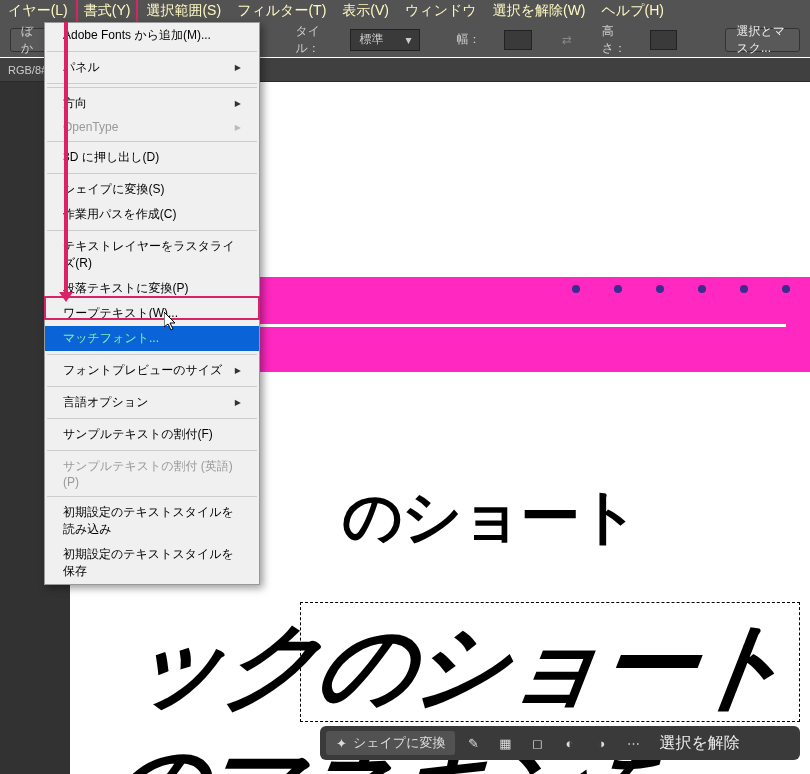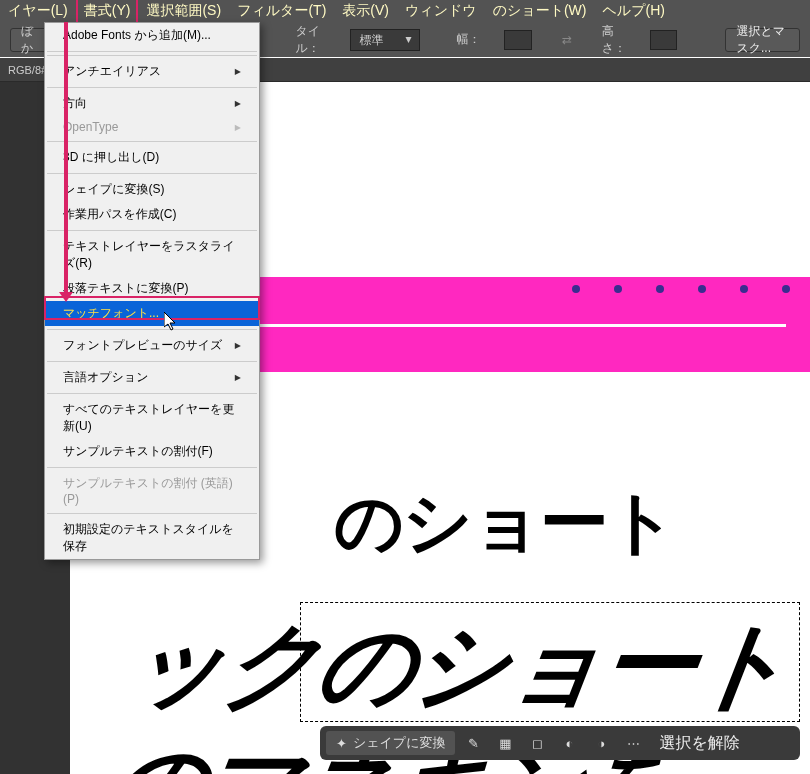--- a/index.html
+++ b/index.html
@@ -41,20 +41,21 @@
     }
     .options-bar span { color: #ccc; font-size: 12px; }
     .dropdown-field {
       background: #3a3a3a;
       border: 1px solid #222;
       padding: 2px 8px;
       color: #ddd;
       min-width: 70px;
       height: 22px;
       display: inline-flex;
+      align-items: center;
       justify-content: space-between;
     }
     .num-input {
       background: #3a3a3a;
       border: 1px solid #222;
       width: 42px;
       height: 20px;
     }
     .mask-btn {
       background: #595959;
@@ -92,21 +93,21 @@
       display: flex;
       justify-content: space-between;
       align-items: center;
       cursor: pointer;
     }
     .menu-item.disabled { color: #999; }
     .menu-item.has-sub::after { content: "▶"; font-size: 8px; color: #333; }
     .menu-item.disabled.has-sub::after { color: #bbb; }
     .menu-item.selected {
       background: #0a64d8;
-      color: #fde047;
+      color: #86efac;
       align-items: center;
     }
     .menu-sep { height: 1px; background: #ccc; margin: 3px 2px; }
     .highlight-box {
       position: absolute;
       top: 296px;
       left: 44px;
       width: 216px;
       height: 24px;
       border: 2px solid #d92366;
@@ -171,21 +172,21 @@
       right: 24px;
       height: 3px;
       background: #fff;
     }
     .jp-text {
       position: absolute;
       font-weight: 900;
       color: #000;
       white-space: nowrap;
     }
-    .txt1 { top: 395px; left: 264px; font-size: 69px; letter-spacing: -2px; }
+    .txt1 { top: 395px; left: 272px; font-size: 60px; letter-spacing: -2px; }
     .txt2 { top: 520px; left: 60px; font-size: 96px; font-style: italic; letter-spacing: -4px; transform: skewX(-8deg);}
     .txt3 { top: 640px; left: 40px; font-size: 96px; font-style: italic; letter-spacing: -4px; transform: skewX(-8deg);}
     .marquee {
       position: absolute;
       border: 1px dashed #000;
       top: 520px;
       left: 230px;
       width: 500px;
       height: 120px;
       pointer-events: none;
@@ -226,21 +227,21 @@
 </head>
 <body>
 
 <div class="menubar">
   <div class="menubar-item">イヤー(L)</div>
   <div class="menubar-item active">書式(Y)</div>
   <div class="menubar-item">選択範囲(S)</div>
   <div class="menubar-item">フィルター(T)</div>
   <div class="menubar-item">表示(V)</div>
   <div class="menubar-item">ウィンドウ</div>
-  <div class="menubar-item">のショート(W)</div>
+  <div class="menubar-item">選択を解除(W)</div>
   <div class="menubar-item">ヘルプ(H)</div>
 </div>
 
 <div class="options-bar">
   <span class="mask-btn">ぼか</span>
   <div style="flex:0 0 200px"></div>
   <span>タイル：</span>
   <div class="dropdown-field">
     <span>標準</span>
       <span class="chev">▾</span>
@@ -272,24 +273,24 @@
   <div class="jp-text txt2">ックのショート</div>
   <div class="jp-text txt3">のマネキンを</div>
   <div class="marquee"></div>
 </div>
 
 <div class="dropdown-menu" id="ddmenu">
     <div class="menu-item">
       <span>Adobe Fonts から追加(M)...</span>
     </div>
     <div class="menu-sep"></div>
-    <div class="menu-sep"></div>
     <div class="menu-item has-sub">
-      <span>アンチエイリアス</span>
-    </div>
+      <span>パネル</span>
+    </div>
+    <div class="menu-sep"></div>
     <div class="menu-sep"></div>
     <div class="menu-item has-sub">
       <span>方向</span>
     </div>
     <div class="menu-item has-sub disabled">
       <span>OpenType</span>
     </div>
     <div class="menu-sep"></div>
     <div class="menu-item">
       <span>3D に押し出し(D)</span>
@@ -301,43 +302,46 @@
     <div class="menu-item">
       <span>作業用パスを作成(C)</span>
     </div>
     <div class="menu-sep"></div>
     <div class="menu-item">
       <span>テキストレイヤーをラスタライズ(R)</span>
     </div>
     <div class="menu-item">
       <span>段落テキストに変換(P)</span>
     </div>
+    <div class="menu-item">
+      <span>ワープテキスト(W)...</span>
+    </div>
     <div class="menu-item selected">
       <span>マッチフォント...</span>
     </div>
     <div class="menu-sep"></div>
     <div class="menu-item has-sub">
       <span>フォントプレビューのサイズ</span>
     </div>
     <div class="menu-sep"></div>
     <div class="menu-item has-sub">
       <span>言語オプション</span>
     </div>
     <div class="menu-sep"></div>
     <div class="menu-item">
-      <span>すべてのテキストレイヤーを更新(U)</span>
-    </div>
-    <div class="menu-item">
       <span>サンプルテキストの割付(F)</span>
     </div>
     <div class="menu-sep"></div>
     <div class="menu-item disabled">
       <span>サンプルテキストの割付 (英語) (P)</span>
     </div>
     <div class="menu-sep"></div>
+    <div class="menu-item">
+      <span>初期設定のテキストスタイルを読み込み</span>
+    </div>
     <div class="menu-item">
       <span>初期設定のテキストスタイルを保存</span>
     </div>
   </div>
 
 <div class="highlight-box"></div>
 <div class="red-arrow"></div>
 
 <svg class="cursor" width="16" height="20" viewBox="0 0 16 20">
   <path d="M0 0 L0 15 L4 12 L7 18 L9 17 L6 11 L11 11 Z" fill="#fff" stroke="#000" stroke-width="1"></path>

